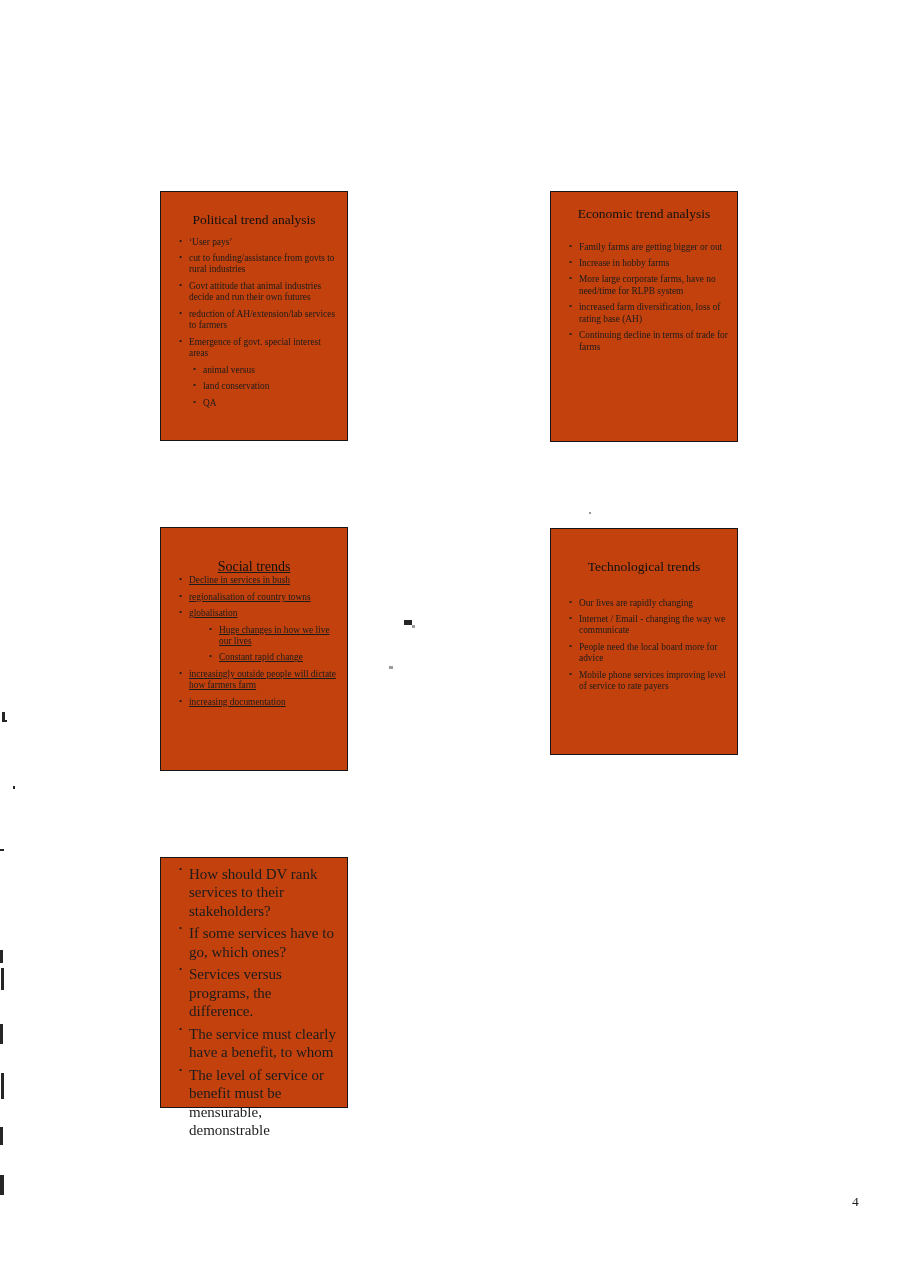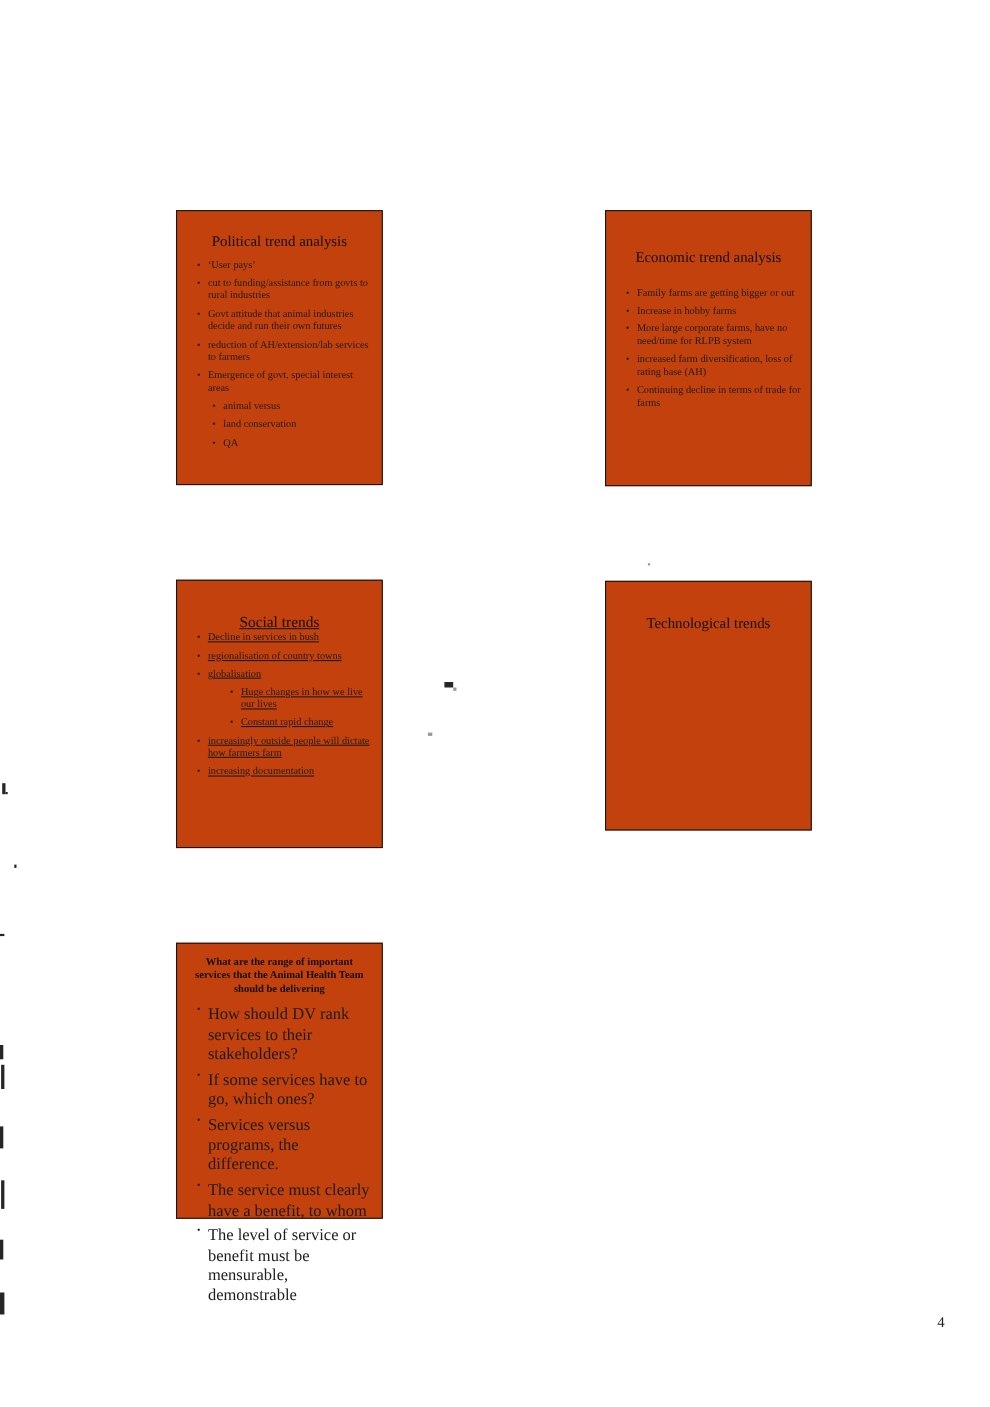--- a/index.html
+++ b/index.html
@@ -29,21 +29,21 @@
 
   .slide-title{
     margin:0;padding:0 6px;
     text-align:center;
     font-weight:normal;
     font-size:13.5px;
     line-height:1.15;
     color:#111;
   }
   .s1 .slide-title{margin-top:20px;}
-  .s2 .slide-title{margin-top:34px;}
+  .s2 .slide-title{margin-top:14px;}
   .s3 .slide-title{margin-top:31px;font-size:14px;}
   .s4 .slide-title{margin-top:30px;}
   .s5 .slide-title{margin-top:11px;font-size:9.6px;font-weight:bold;line-height:1.3;padding:0 13px;}
 
   ul.bullets{
     list-style:none;
     margin:0;padding:0 6px 0 17px;
   }
   .s1 ul.bullets{margin-top:9px;}
   .s2 ul.bullets{margin-top:20px;}
@@ -136,24 +136,29 @@
       <li>globalisation</li>
       <li class="sub">Huge changes in how we live our lives</li>
       <li class="sub">Constant rapid change</li>
       <li>increasingly outside people will dictate how farmers farm</li>
       <li>increasing documentation</li>
     </ul>
   </section>
 
   <section class="slide s4">
     <h2 class="slide-title">Technological trends</h2>
+    <ul class="bullets">
+      <li>Our lives are rapidly changing</li>
+      <li>Internet / Email - changing the way we communicate</li>
+      <li>People need the local board more for advice</li>
+      <li>Mobile phone services improving level of service to rate payers</li>
+    </ul>
   </section>
 
   <section class="slide s5">
-    <h2 class="slide-title">What are the range of important services that the Animal Health Team should be delivering</h2>
     <ul class="bullets">
       <li>How should DV rank services to their stakeholders?</li>
       <li>If some services have to go, which ones?</li>
       <li>Services versus programs, the difference.</li>
       <li>The service must clearly have a benefit, to whom</li>
       <li>The level of service or benefit must be mensurable, demonstrable</li>
     </ul>
   </section>
 
 

